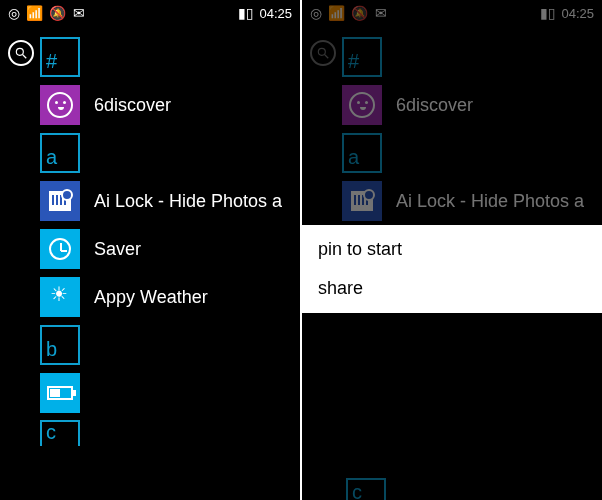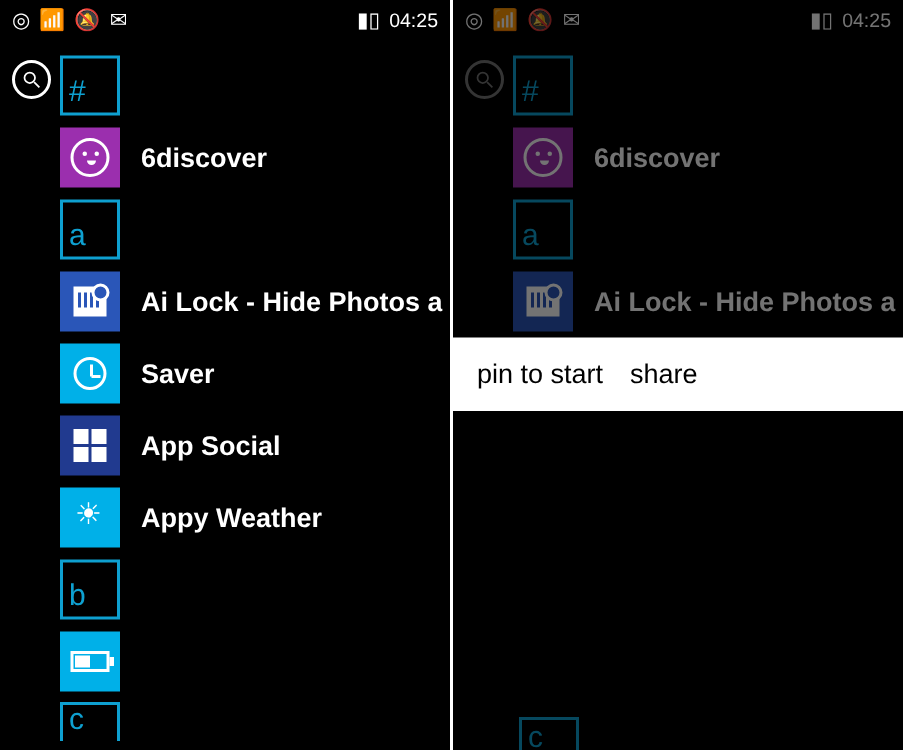--- a/index.html
+++ b/index.html
@@ -89,21 +89,20 @@
   }
   .tile.purple { background: #9b2fae; }
   .tile.blue   { background: #2a56b8; }
   .tile.cyan   { background: #00b0e8; }
   .tile.darkblue { background: #213a8f; }
   .label {
     font-size: 18px;
     color: #fff;
     white-space: nowrap;
     overflow: hidden;
-    font-weight: bold;
   }
 
   
   .six-icon {
     width: 26px; height: 26px; border: 2.5px solid #fff; border-radius: 50%;
     position: relative;
   }
   .six-icon::after {
     content: ""; position: absolute; width: 6px; height: 3px; background: #fff;
     border-radius: 0 0 4px 4px; top: 13px; left: 9px;
@@ -156,21 +155,21 @@
 
   
   .context-menu {
     position: absolute;
     left: 0; right: 0;
     top: 225px;
     background: #fff;
     color: #000;
     padding: 14px 0 14px 16px;
     display: flex;
-    flex-direction: row;
+    flex-direction: column;
     gap: 18px;
     z-index: 10;
   }
   .context-menu .item {
     font-size: 18px;
     color: #000;
   }
   .partial-c {
     position:absolute;
     left:44px;
@@ -237,31 +236,20 @@
             </div>
           <div class="label">Ai Lock - Hide Photos a</div>
         </div>
         <div class="row">
           <div class="tile cyan">
               <div class="alarm-icon"></div>
             </div>
           <div class="label">Saver</div>
         </div>
         <div class="row">
-          <div class="tile darkblue">
-              <div class="social-icon">
-                <span></span>
-                <span></span>
-                <span></span>
-                <span></span>
-              </div>
-            </div>
-          <div class="label">App Social</div>
-        </div>
-        <div class="row">
           <div class="tile cyan">
               <div class="weather-icon"></div>
             </div>
           <div class="label">Appy Weather</div>
         </div>
         <div class="row">
           <div class="tile section">
               <span>b</span>
             </div>
         </div>

